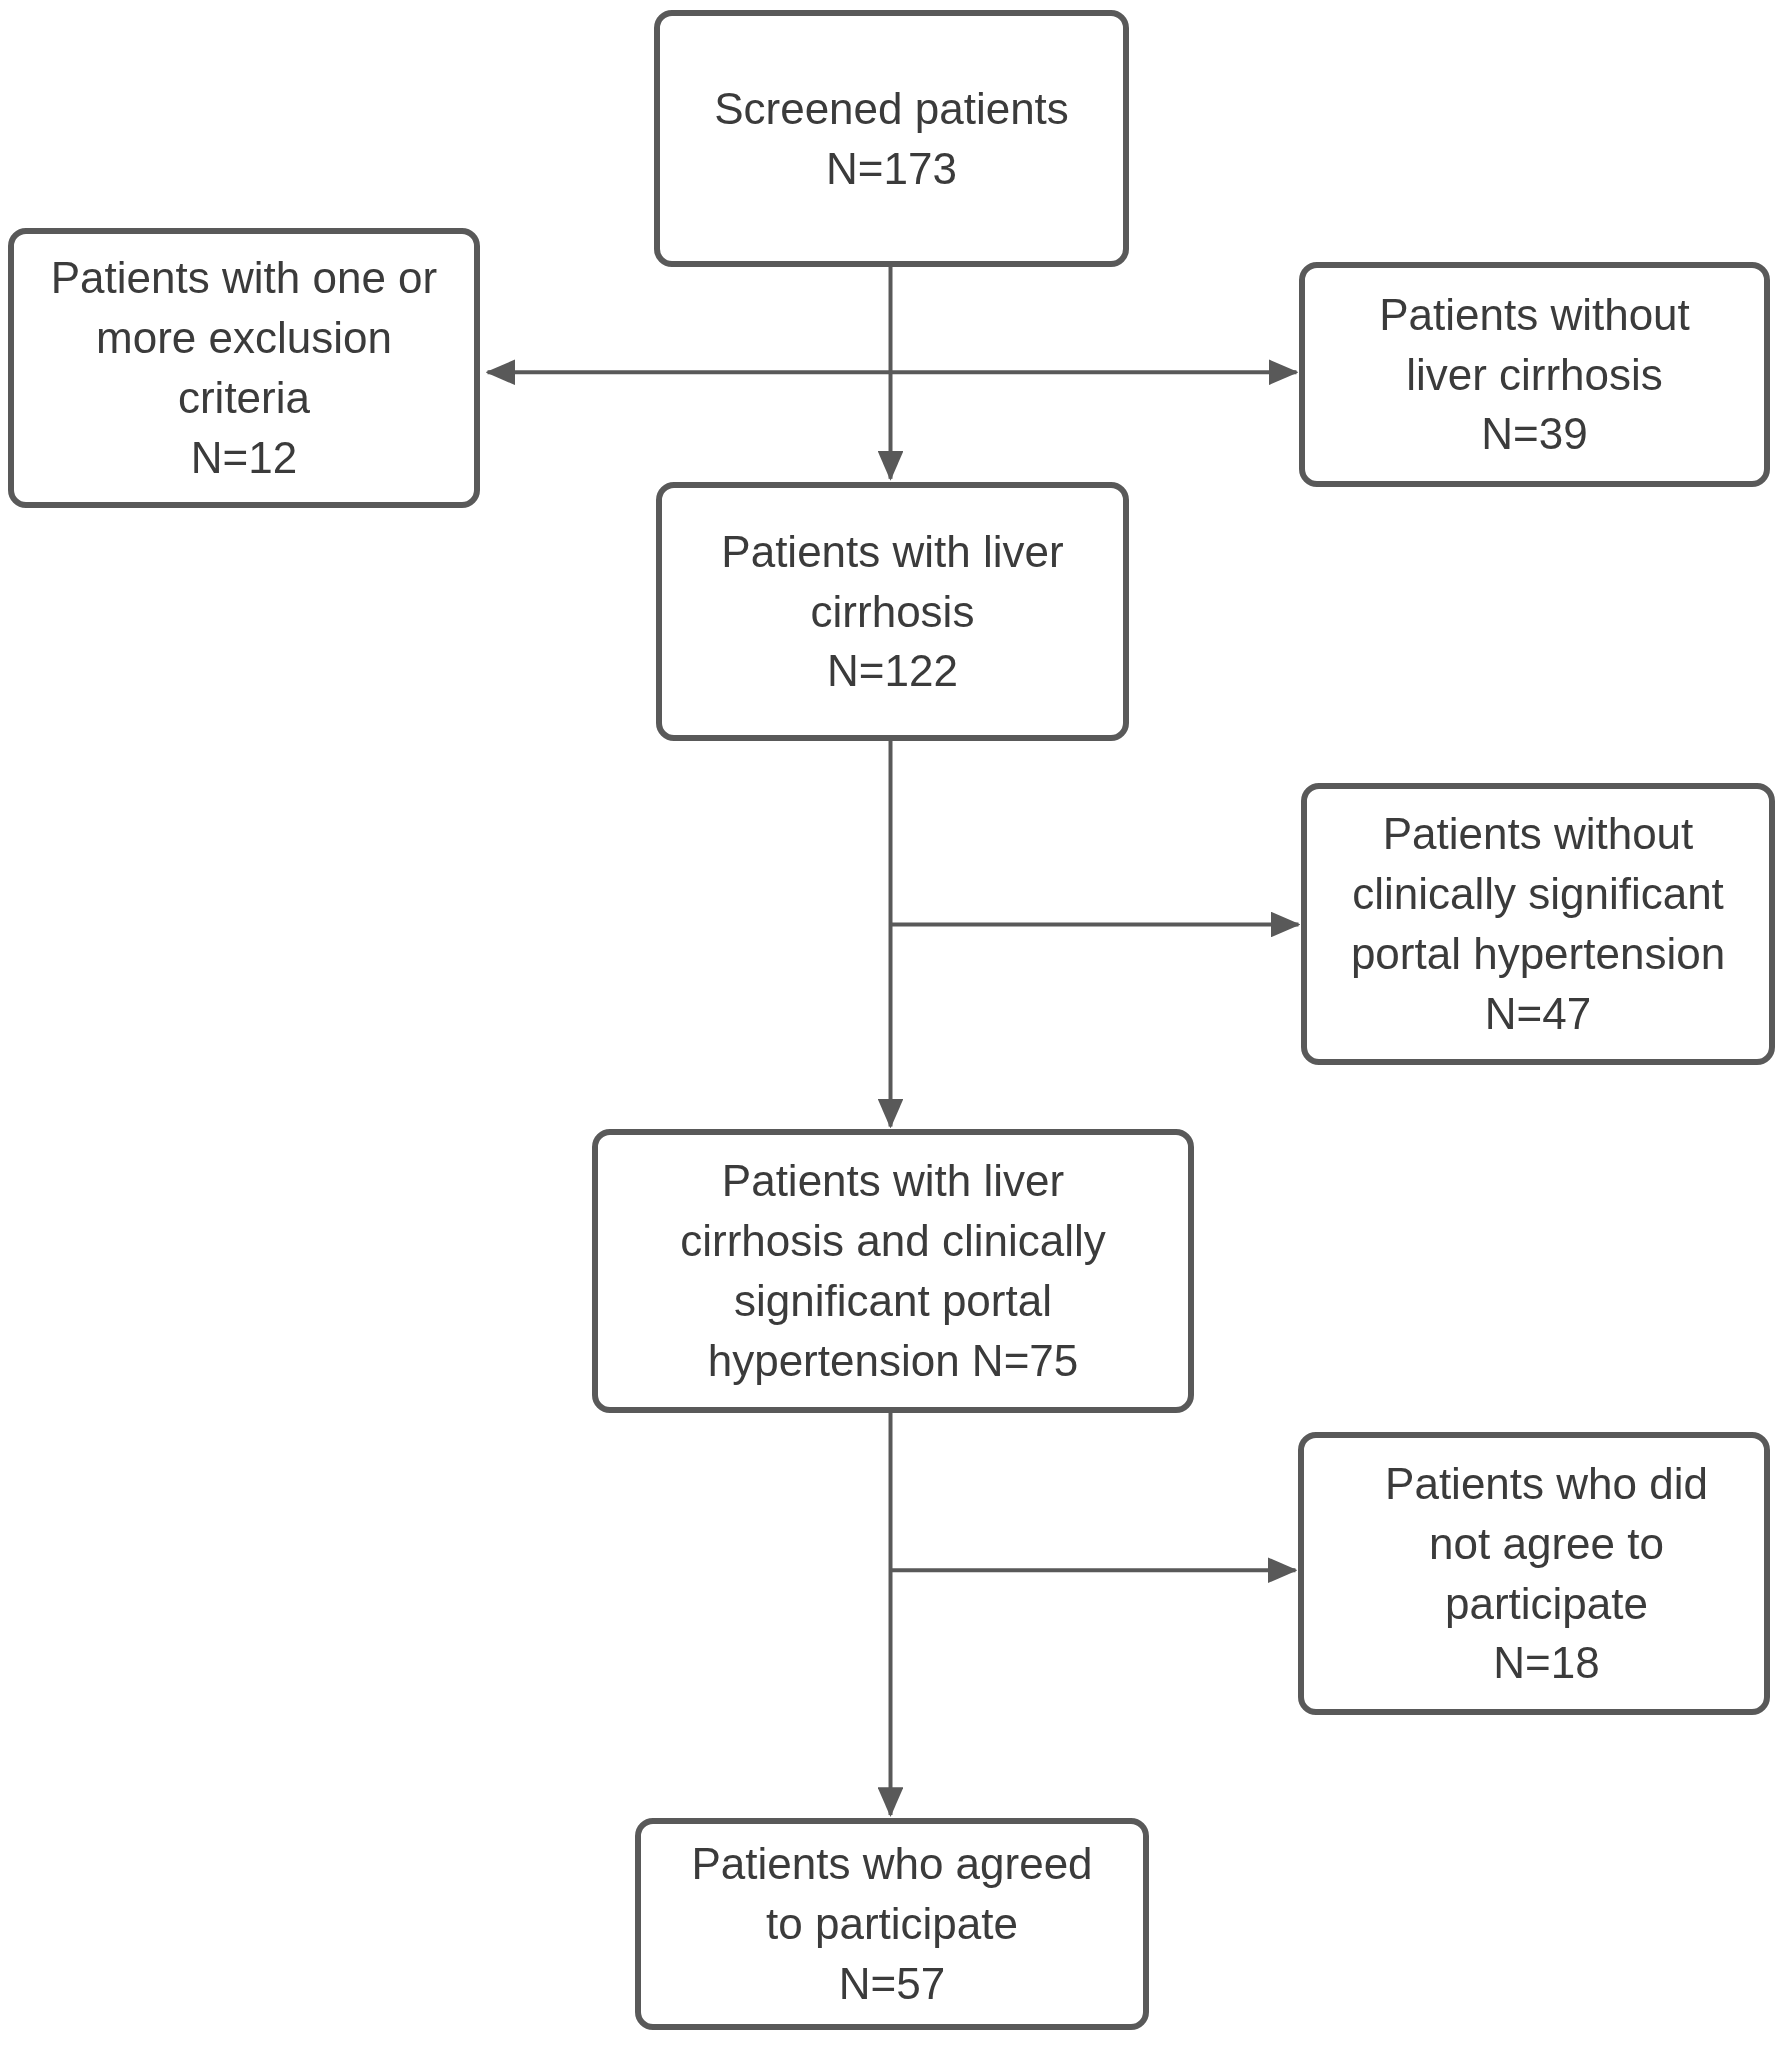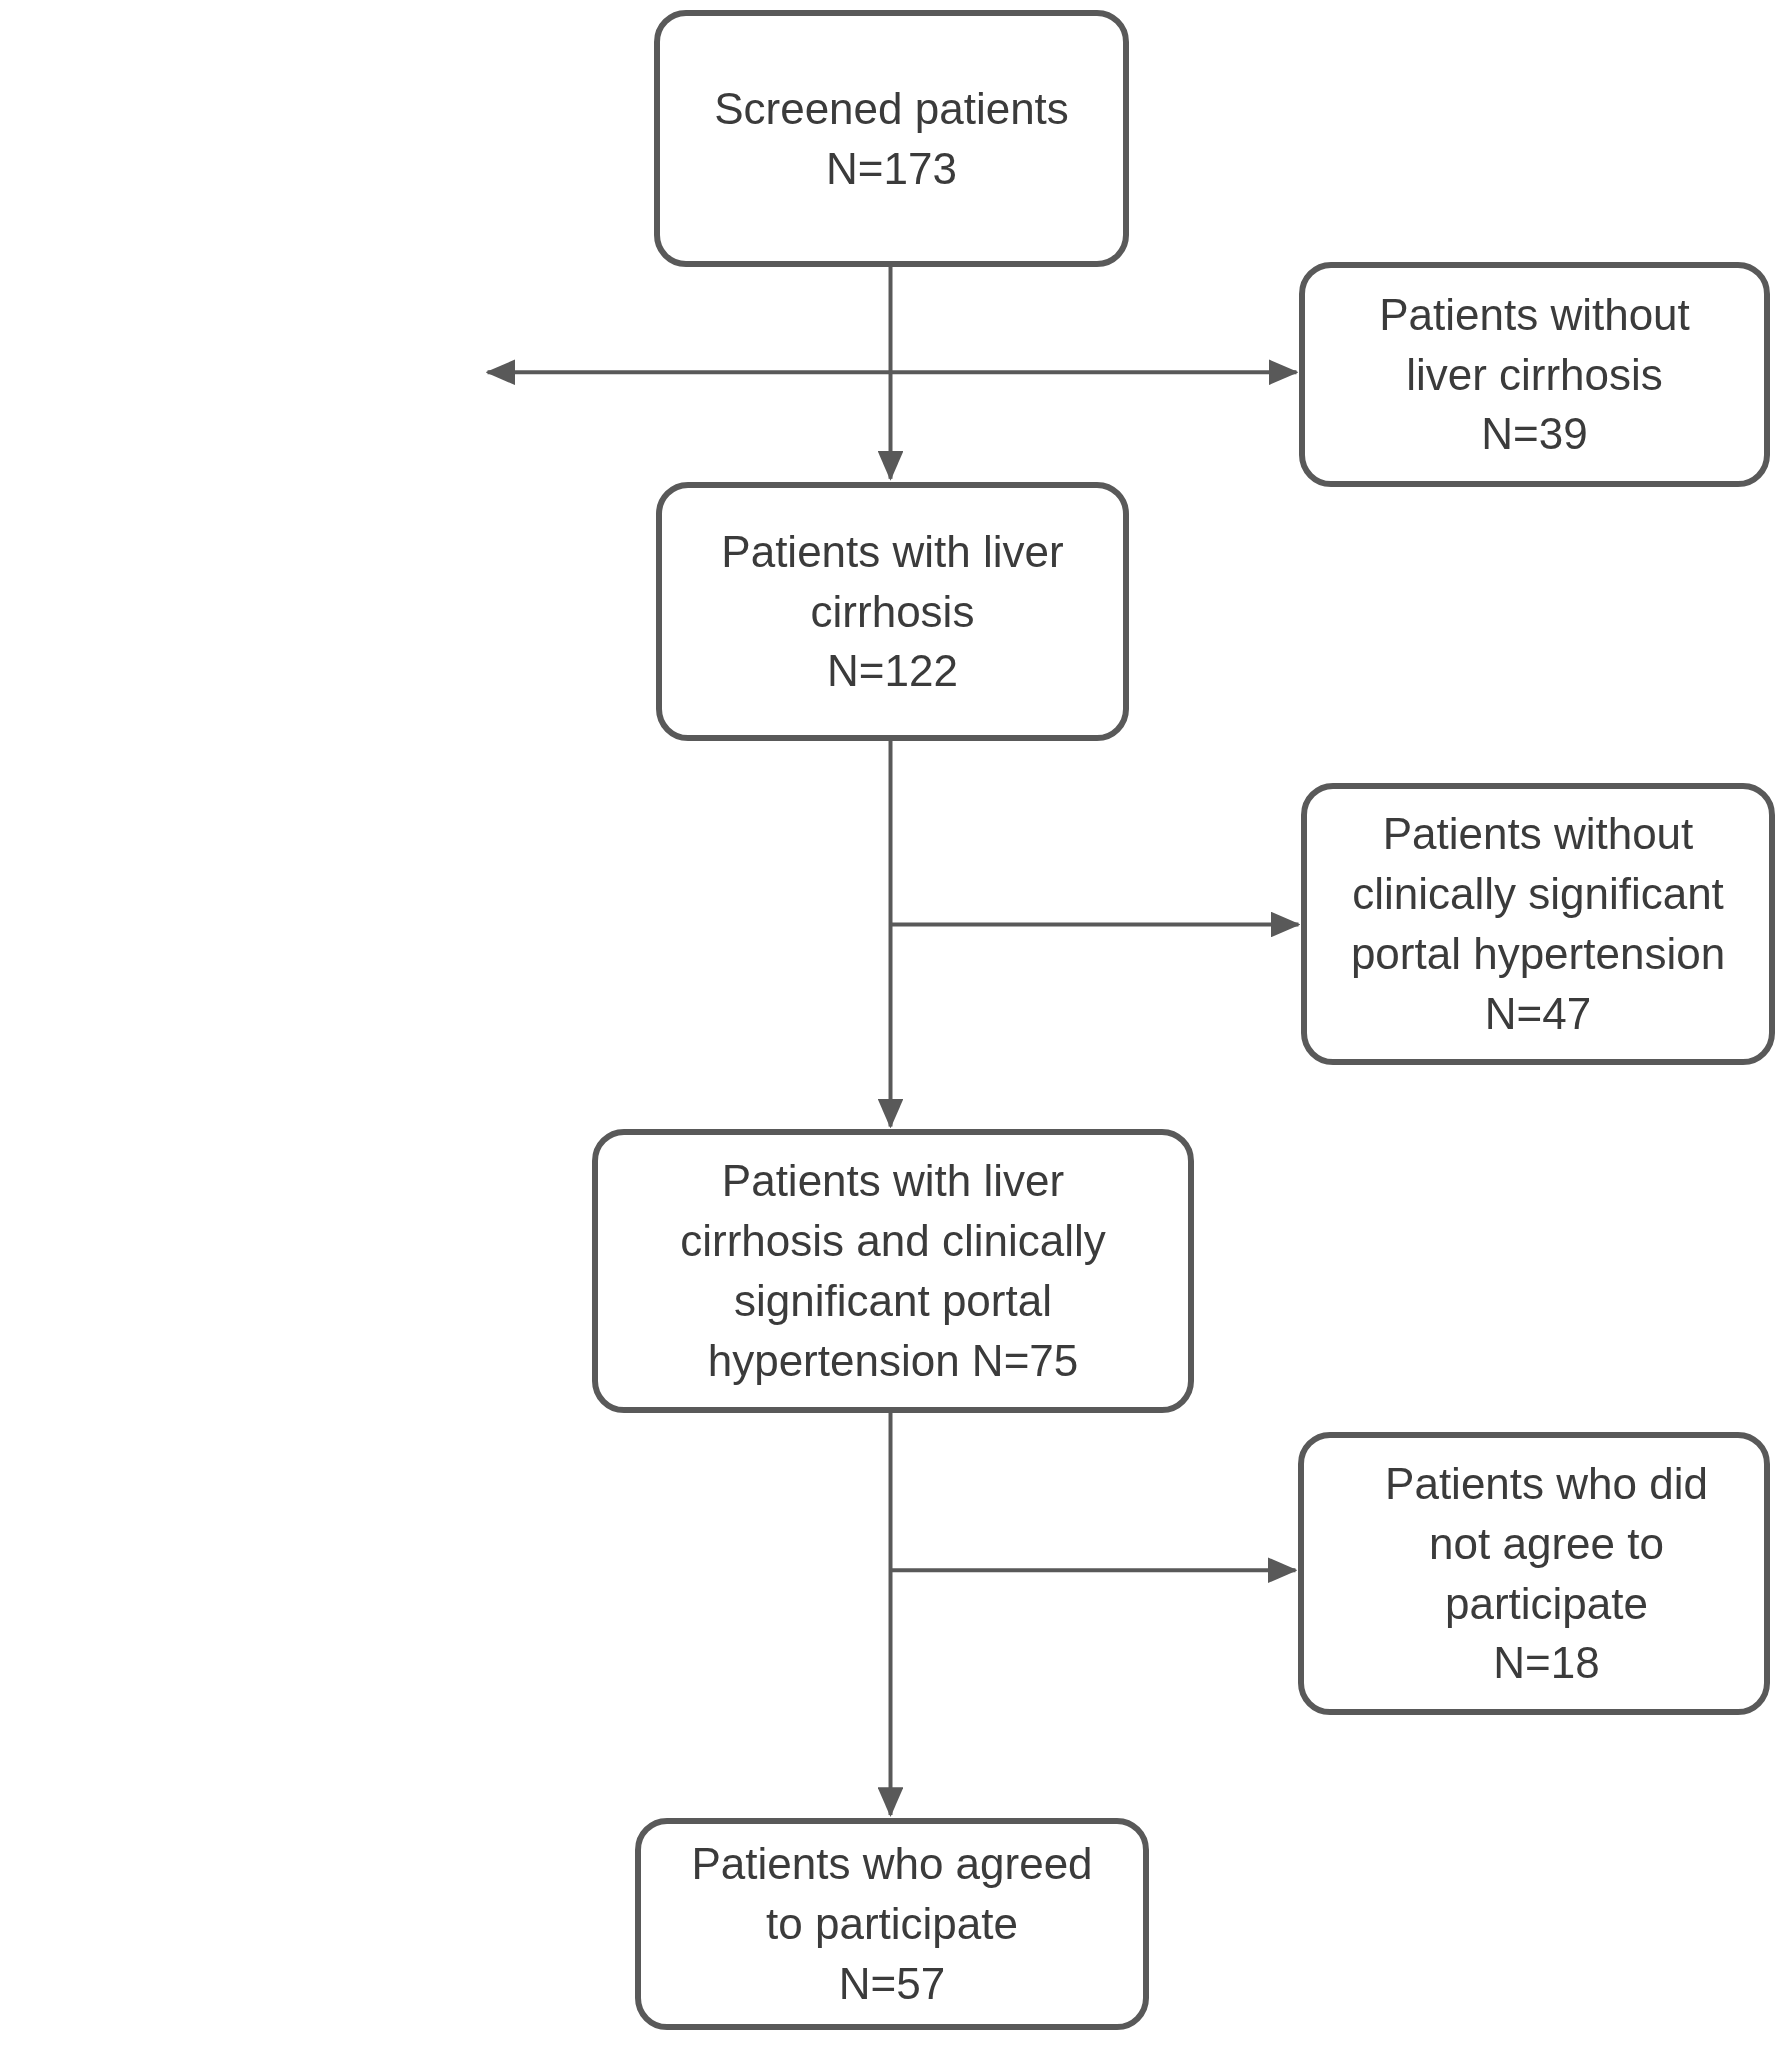--- a/index.html
+++ b/index.html
@@ -14,21 +14,21 @@
   svg.arrows {
     position: absolute;
     left: 0; top: 0;
     width: 1786px; height: 2047px;
   }
   .node {
     position: absolute;
     box-sizing: border-box;
     background: #ffffff;
     border: 6px solid #595959;
-    border-radius: 32px;
+    border-radius: 18px;
     display: flex;
     align-items: center;
     justify-content: center;
     padding: 6px 10px;
   }
   .node-text {
     white-space: pre-line;
     text-align: center;
     color: #3b3b3b;
     font-size: 44px;
@@ -69,20 +69,26 @@
     <line x1="895" y1="1420" x2="895" y2="1824" stroke="#595959" stroke-width="4" marker-end="url(#arrowhead)"></line>
 
     <line x1="895" y1="1578" x2="1302" y2="1578" stroke="#595959" stroke-width="4" marker-end="url(#arrowhead)"></line>
   </svg>
 
   <div class="node n-screened">
     <div class="node-text">Screened patients
 N=173</div>
   </div>
 
+  <div class="node n-exclusion">
+    <div class="node-text">Patients with one or
+more exclusion
+criteria
+N=12</div>
+  </div>
 
   <div class="node n-nocirr">
     <div class="node-text">Patients without
 liver cirrhosis
 N=39</div>
   </div>
 
   <div class="node n-cirrhosis">
     <div class="node-text">Patients with liver
 cirrhosis

